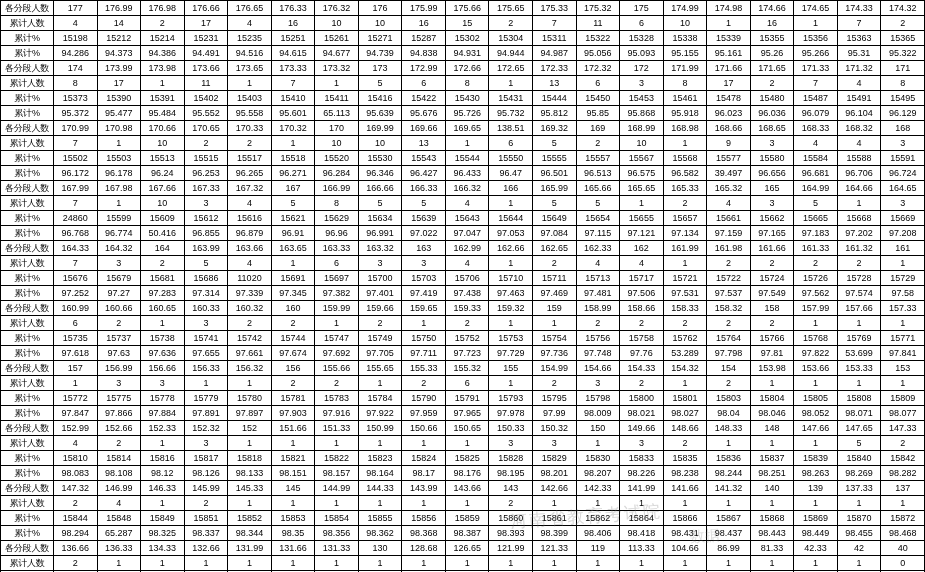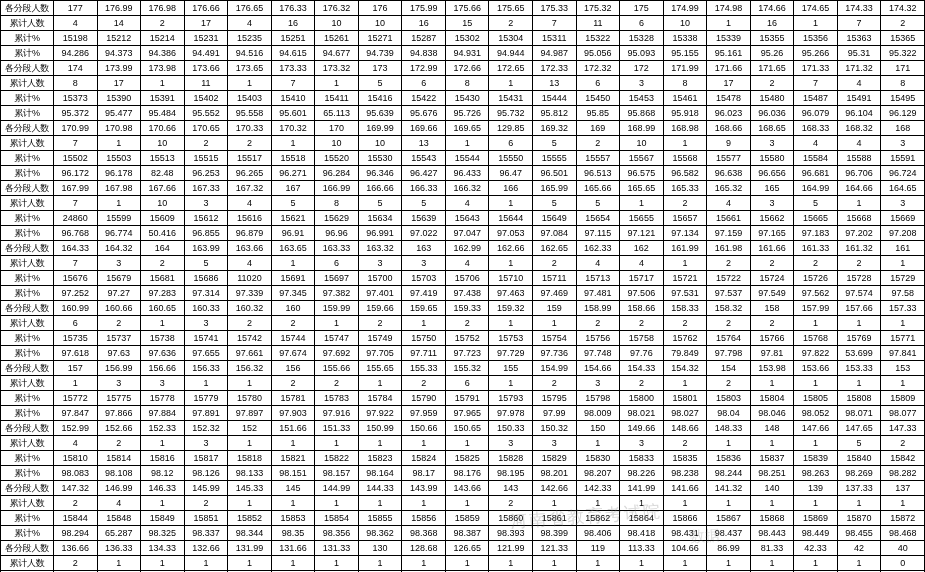--- a/index.html
+++ b/index.html
@@ -254,21 +254,21 @@
         <td>170.99</td>
         <td>170.98</td>
         <td>170.66</td>
         <td>170.65</td>
         <td>170.33</td>
         <td>170.32</td>
         <td>170</td>
         <td>169.99</td>
         <td>169.66</td>
         <td>169.65</td>
-        <td>129.85</td>
+        <td>138.51</td>
         <td>169.32</td>
         <td>169</td>
         <td>168.99</td>
         <td>168.98</td>
         <td>168.66</td>
         <td>168.65</td>
         <td>168.33</td>
         <td>168.32</td>
         <td>168</td>
       </tr>
@@ -315,34 +315,34 @@
         <td>15577</td>
         <td>15580</td>
         <td>15584</td>
         <td>15588</td>
         <td>15591</td>
       </tr>
       <tr class="band-end">
         <td class="label">累计%</td>
         <td>96.172</td>
         <td>96.178</td>
-        <td>82.48</td>
+        <td>96.24</td>
         <td>96.253</td>
         <td>96.265</td>
         <td>96.271</td>
         <td>96.284</td>
         <td>96.346</td>
         <td>96.427</td>
         <td>96.433</td>
         <td>96.47</td>
         <td>96.501</td>
         <td>96.513</td>
         <td>96.575</td>
         <td>96.582</td>
-        <td>96.638</td>
+        <td>39.497</td>
         <td>96.656</td>
         <td>96.681</td>
         <td>96.706</td>
         <td>96.724</td>
       </tr>
       <tr>
         <td class="label">各分段人数</td>
         <td>167.99</td>
         <td>167.98</td>
         <td>167.66</td>
@@ -603,21 +603,21 @@
         <td>97.661</td>
         <td>97.674</td>
         <td>97.692</td>
         <td>97.705</td>
         <td>97.711</td>
         <td>97.723</td>
         <td>97.729</td>
         <td>97.736</td>
         <td>97.748</td>
         <td>97.76</td>
-        <td>79.849</td>
+        <td>53.289</td>
         <td>97.798</td>
         <td>97.81</td>
         <td>97.822</td>
         <td>53.699</td>
         <td>97.841</td>
       </tr>
       <tr>
         <td class="label">各分段人数</td>
         <td>157</td>
         <td>156.99</td>

